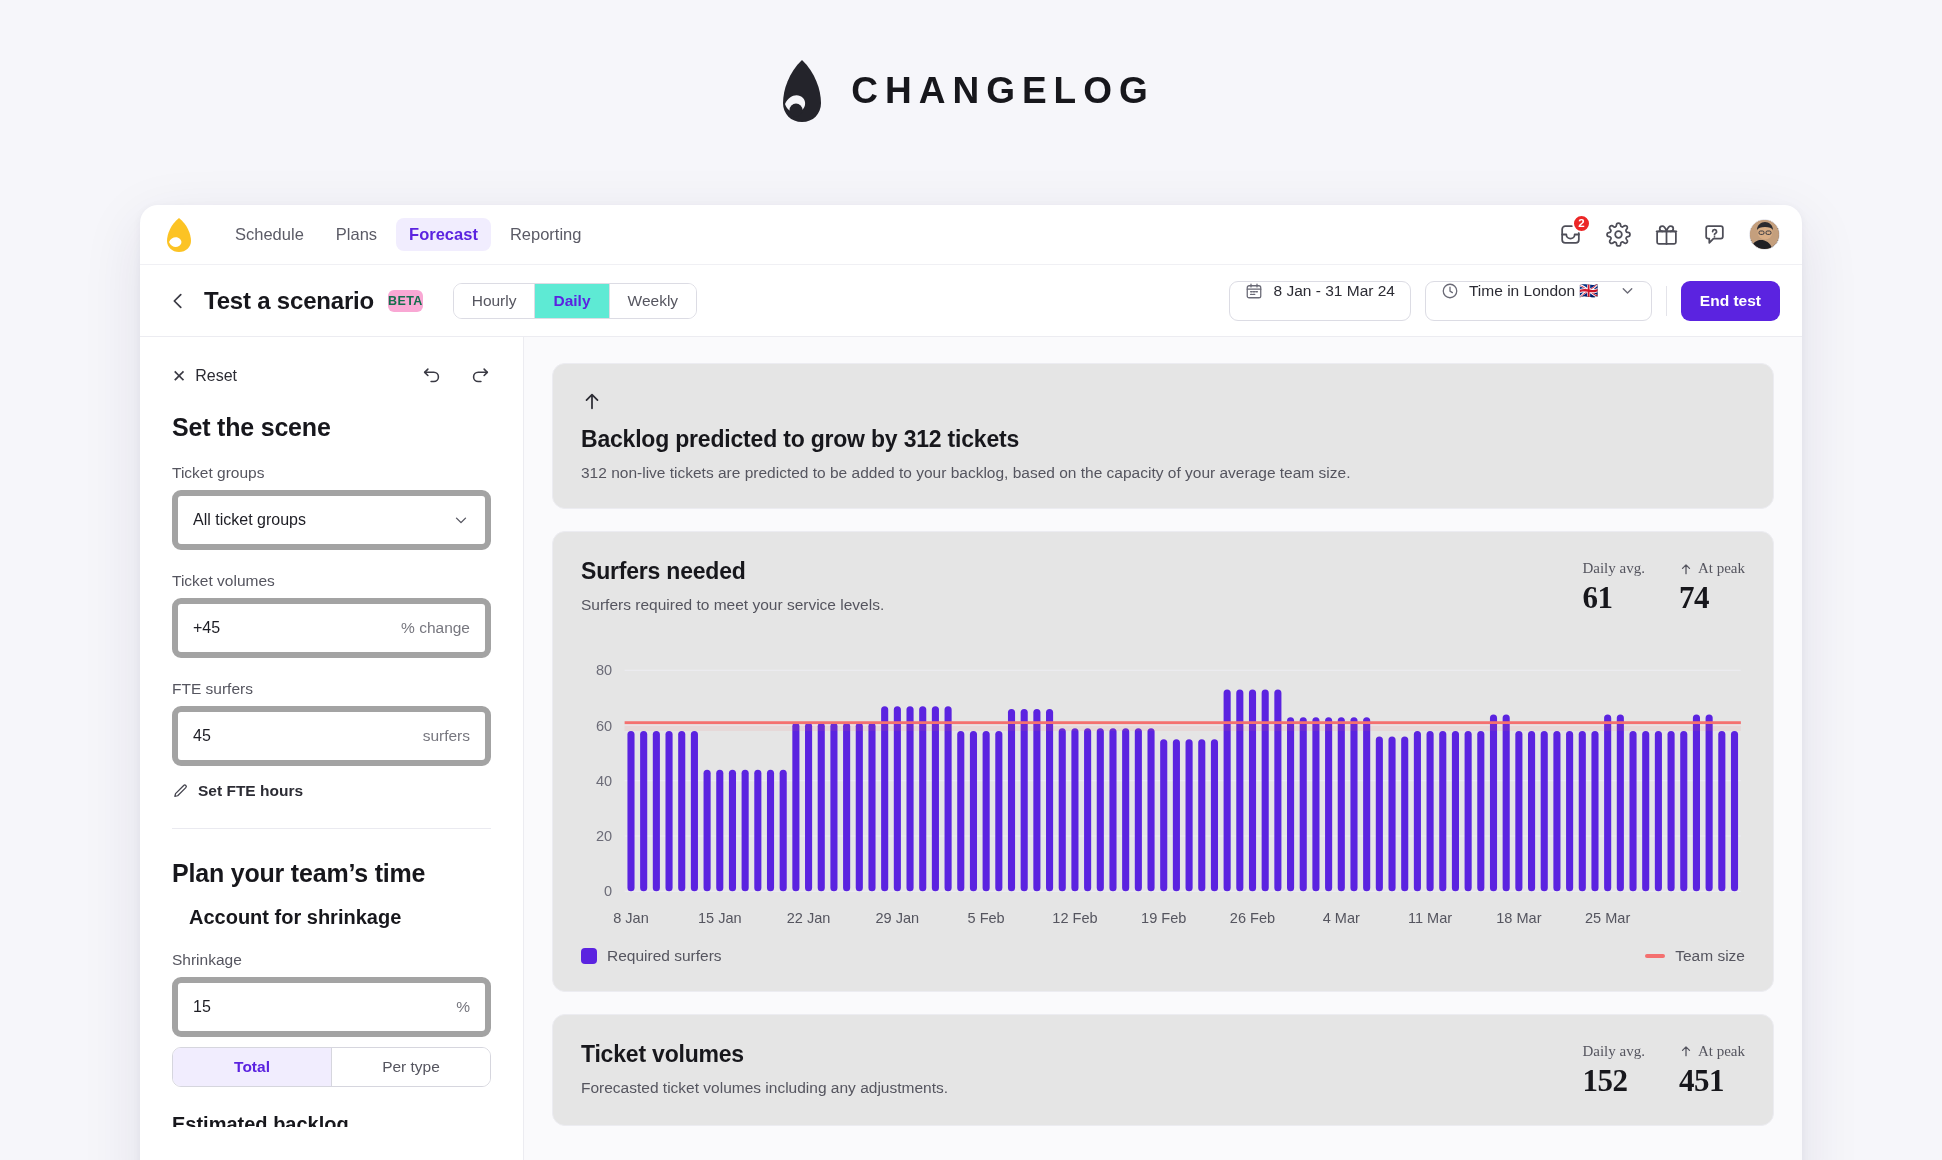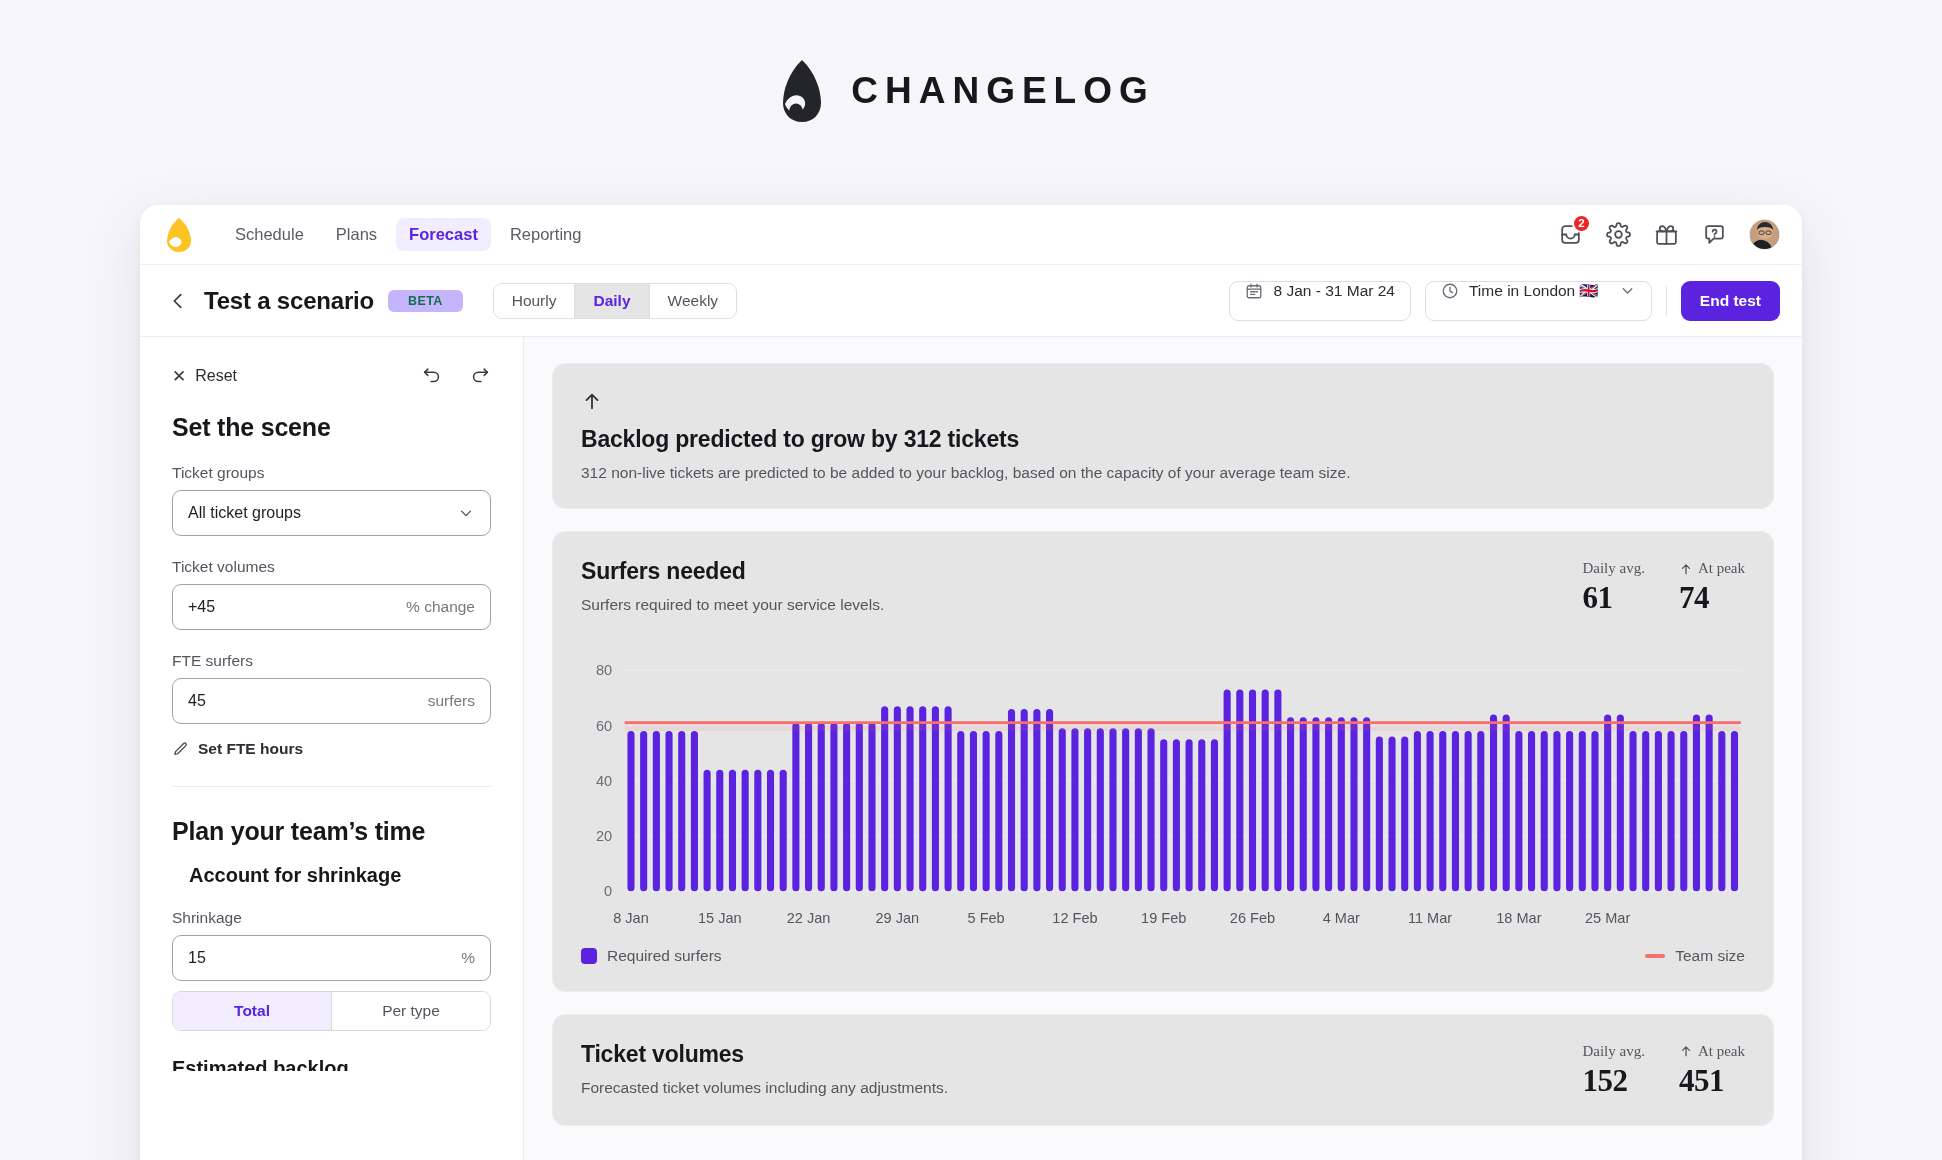--- a/index.html
+++ b/index.html
@@ -71,33 +71,33 @@
     height: 72px; display: flex; align-items: center;
     padding: 0 22px 0 26px; gap: 14px;
     border-bottom: 1px solid #ececf1;
   }
   .back-chevron {
     width: 24px; height: 24px; color: #3a3a44; cursor: pointer;
     display:flex; align-items:center; justify-content:center;
   }
   .page-title { font-size: 24px; font-weight: 700; color: #17171c; letter-spacing: -.2px; }
   .beta-badge {
-    background: #c4b5fd; color: #146e4d; font-size: 12.5px; font-weight: 700;
-    padding: 4px 20px; border-radius: 6px; letter-spacing: .4px;
+    background: #f9a8d4; color: #146e4d; font-size: 12.5px; font-weight: 700;
+    padding: 4px 0; border-radius: 6px; letter-spacing: .4px;
   }
   .seg-group {
     display: flex; border: 1px solid #dcdce4; border-radius: 9px;
     overflow: hidden; margin-left: 16px;
   }
   .seg {
     padding: 8px 18px; font-size: 15.5px; color: #55555f;
     cursor: pointer; background: #fff; border-right: 1px solid #dcdce4;
   }
   .seg:last-child { border-right: none; }
-  .seg.active { background: #e5e5e5; color: #5b23e0; font-weight: 700; }
+  .seg.active { background: #5eead4; color: #5b23e0; font-weight: 700; }
 
   .subhead-right { margin-left: auto; display: flex; align-items: center; gap: 14px; }
   .pill {
     display: flex; align-items: flex-start; gap: 10px;
     height: 40px; padding: 0 15px;
     border: 1px solid #dcdce4; border-radius: 9px;
     background: #fff; font-size: 15.5px; color: #2c2c34; cursor: pointer;
     white-space: nowrap;
   }
   .pill .pico { color: #6a6a76; display:flex; }
@@ -124,21 +124,21 @@
     font-size: 16px; color: #2c2c34;
   }
   .reset-x { font-size: 17px; color: #3a3a44; line-height: 1; }
   .history-btns { margin-left: auto; display: flex; gap: 26px; }
   .hist-ico { width: 22px; height: 22px; color: #3a3a44; cursor: pointer; display:flex; }
 
   .sb-h1 { font-size: 25px; font-weight: 700; color: #17171c; margin-top: 24px; letter-spacing: -.2px; }
   .sb-h2 { font-size: 20px; font-weight: 700; color: #17171c; margin-left: 17px; }
   .field-label { font-size: 15.5px; color: #55555f; margin-top: 22px; margin-bottom: 8px; }
   .input-box {
-    height: 46px; border: 1px solid #a3a3a3; border-radius: 9px;
+    height: 60px; border: 6px solid #a3a3a3; border-radius: 9px;
     background: #fff; display: flex; align-items: center;
     padding: 0 15px; font-size: 16px; color: #1d1d24;
   }
   .input-box .suffix { margin-left: auto; color: #77777f; font-size: 15.5px; }
   .input-box .chev { margin-left: auto; color: #55555f; display:flex; }
   .link-row {
     display: flex; align-items: center; gap: 9px; margin-top: 16px;
     font-size: 15.5px; color: #2c2c34; font-weight: 600; cursor: pointer;
   }
   .link-row .pencil { width: 17px; height: 17px; color: #44444e; display:flex; }

